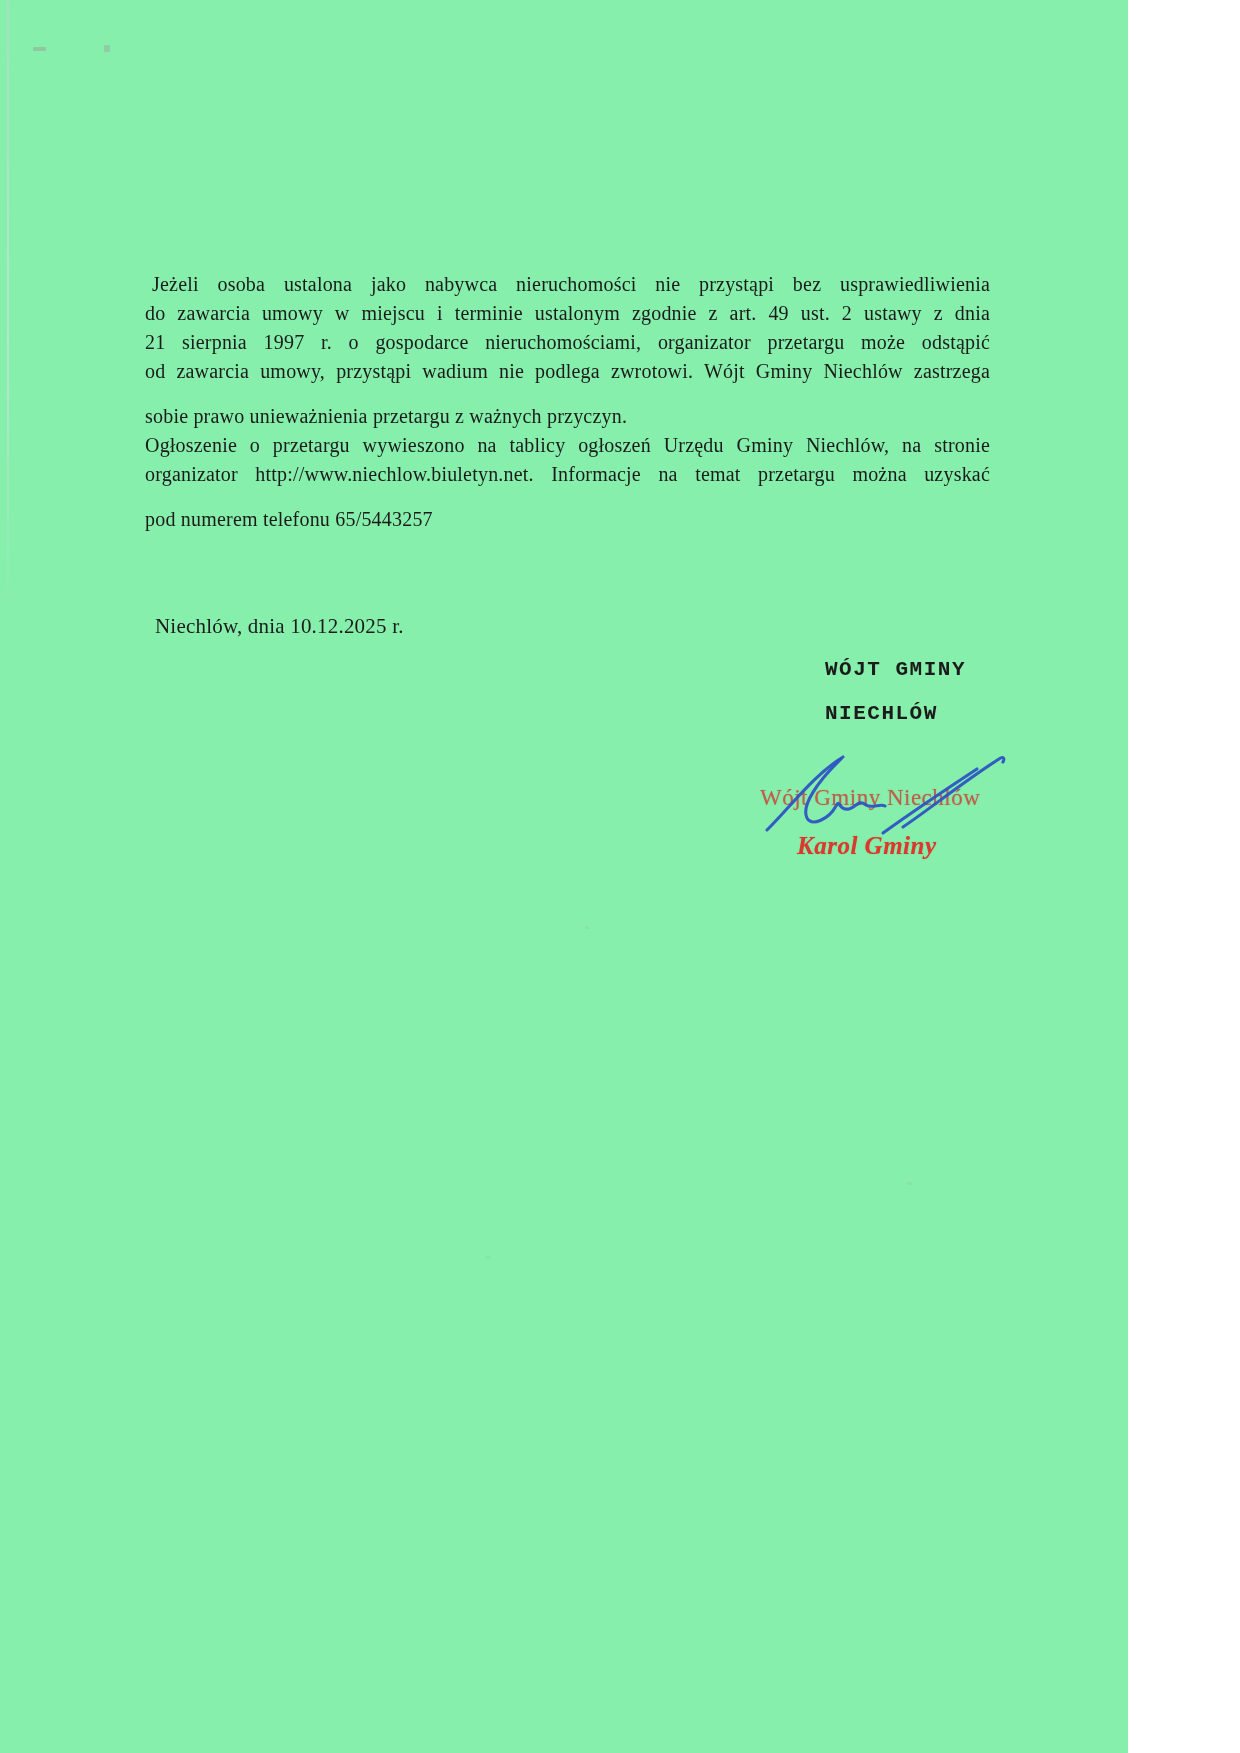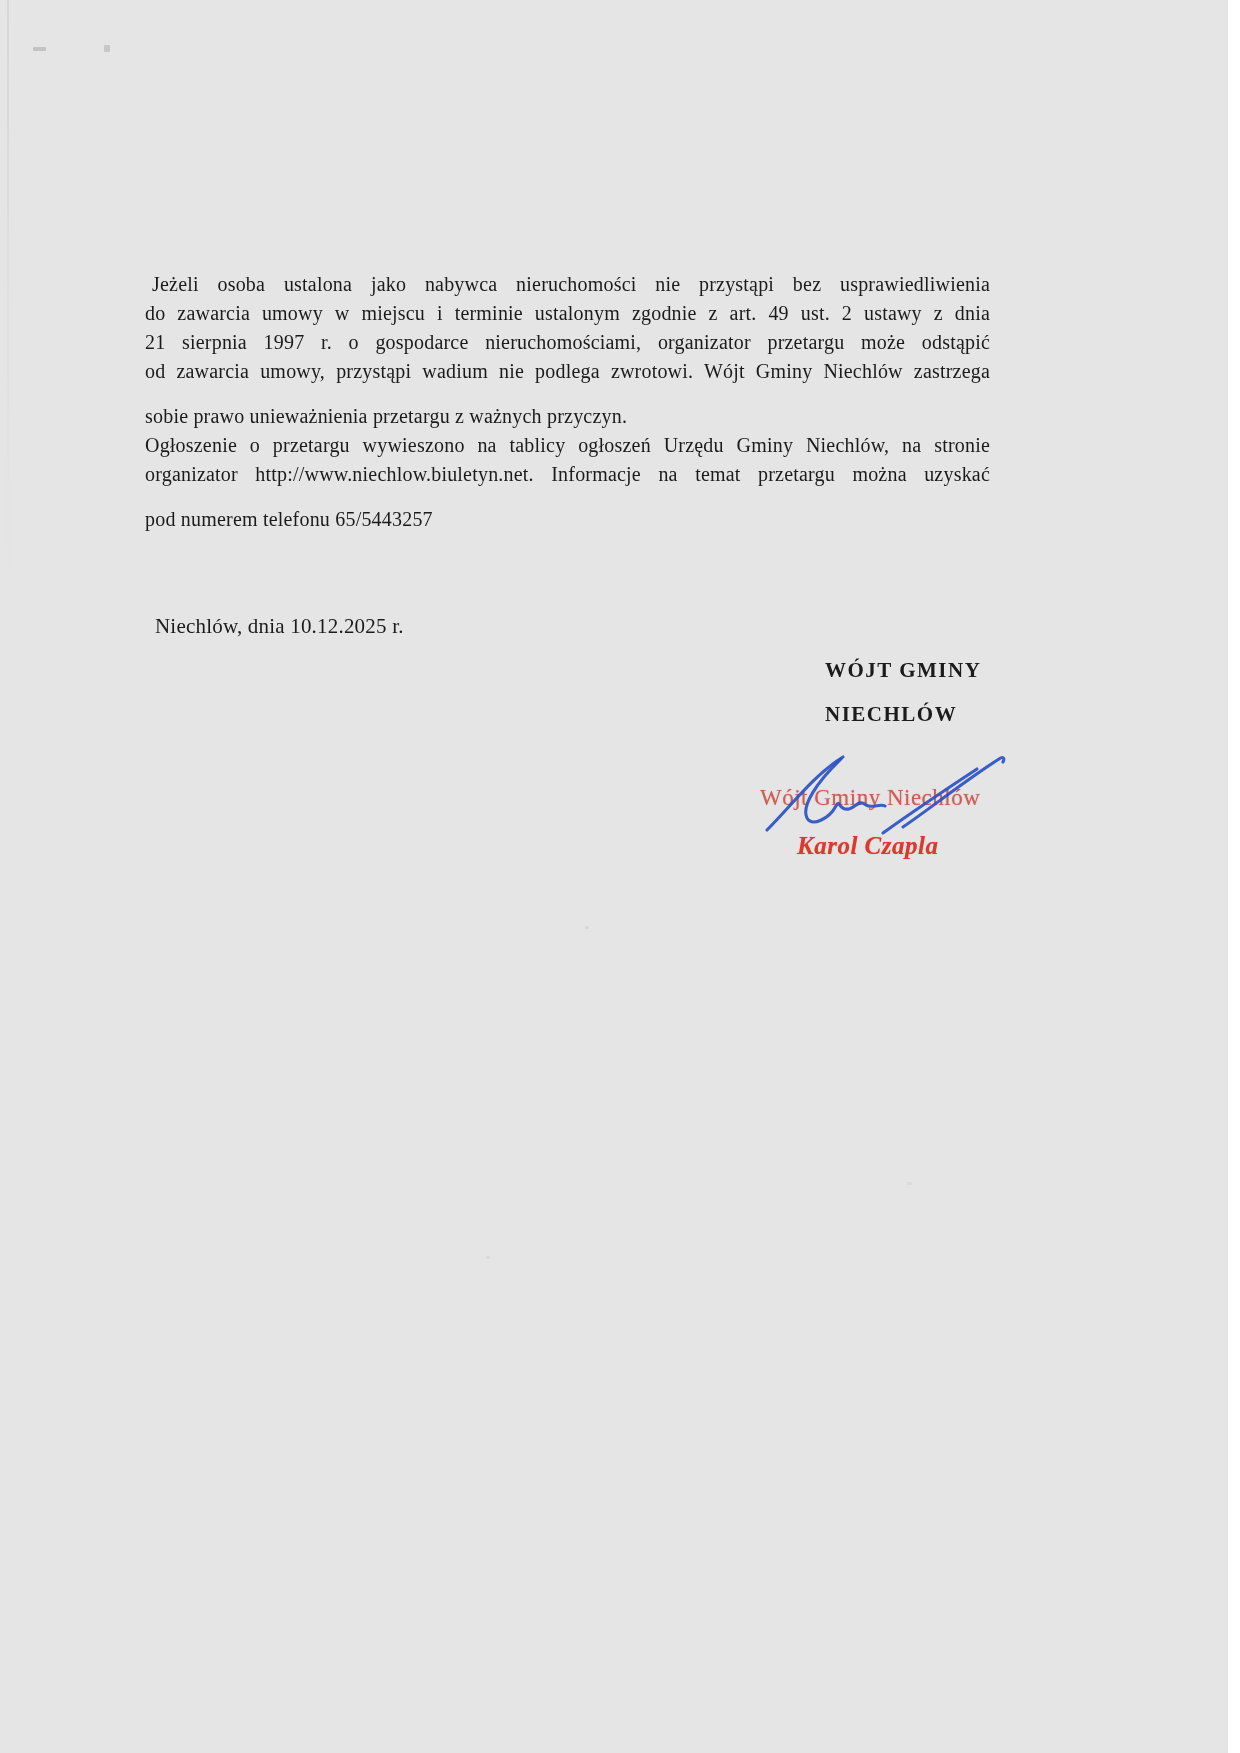--- a/index.html
+++ b/index.html
@@ -5,23 +5,23 @@
   :root{
     --ink:#1b1b1b;
     --stamp-red:#c8473d;
     --name-red:#da392d;
     --pen-blue:#2b51c3;
   }
   html,body{margin:0;padding:0;}
   body{background:#ffffff;}
   .page{
     position:relative;
-    width:1228px;
+    width:1128px;
     height:1753px;
-    background:#e5e5e5;
+    background:#86efac;
     overflow:hidden;
     font-family:"Liberation Serif", serif;
     color:var(--ink);
   }
   
   .scan-edge-line{
     position:absolute;
     left:7px; top:0;
     width:2px; height:612px;
     background:linear-gradient(to bottom,#cdcdcd 0%,#dedede 55%,rgba(230,230,230,0) 100%);
@@ -62,21 +62,21 @@
     letter-spacing:.2px;
   }
 
   .office{
     position:absolute;
     left:825px; top:656px;
     font-weight:bold;
     font-size:21px;
     letter-spacing:1.5px;
   }
-  .office .line{height:44px;line-height:28px;}
+  .office .line{height:44px;line-height:28px;font-family:Liberation Mono, monospace;}
 
   .stamp-text{
     position:absolute;
     left:760px; top:785px;
     font-size:23px;
     letter-spacing:.5px;
     color:var(--stamp-red);
     opacity:.85;
     text-shadow:0 0 1.2px rgba(200,71,61,.55);
   }
@@ -136,15 +136,15 @@
 
   <div class="stamp-text">Wójt Gminy Niechlów</div>
 
   <svg class="signature-svg" viewBox="0 0 258 95" xmlns="http://www.w3.org/2000/svg" aria-hidden="true">
     <path d="M14,82 C38,58 62,26 90,9"></path>
     <path d="M88,11 C64,34 48,58 54,70 C59,79 76,71 83,58 C87,50 85,63 96,61 C104,59 105,51 113,57 C119,61 127,55 132,58"></path>
     <path d="M130,85 C162,62 192,42 224,21"></path>
     <path d="M150,79 C178,60 210,34 246,11 C250,8 252,10 250,14"></path>
   </svg>
 
-  <div class="signer">Karol Czapla</div>
+  <div class="signer">Karol Gminy</div>
 
 </div>
 
 </body></html>

